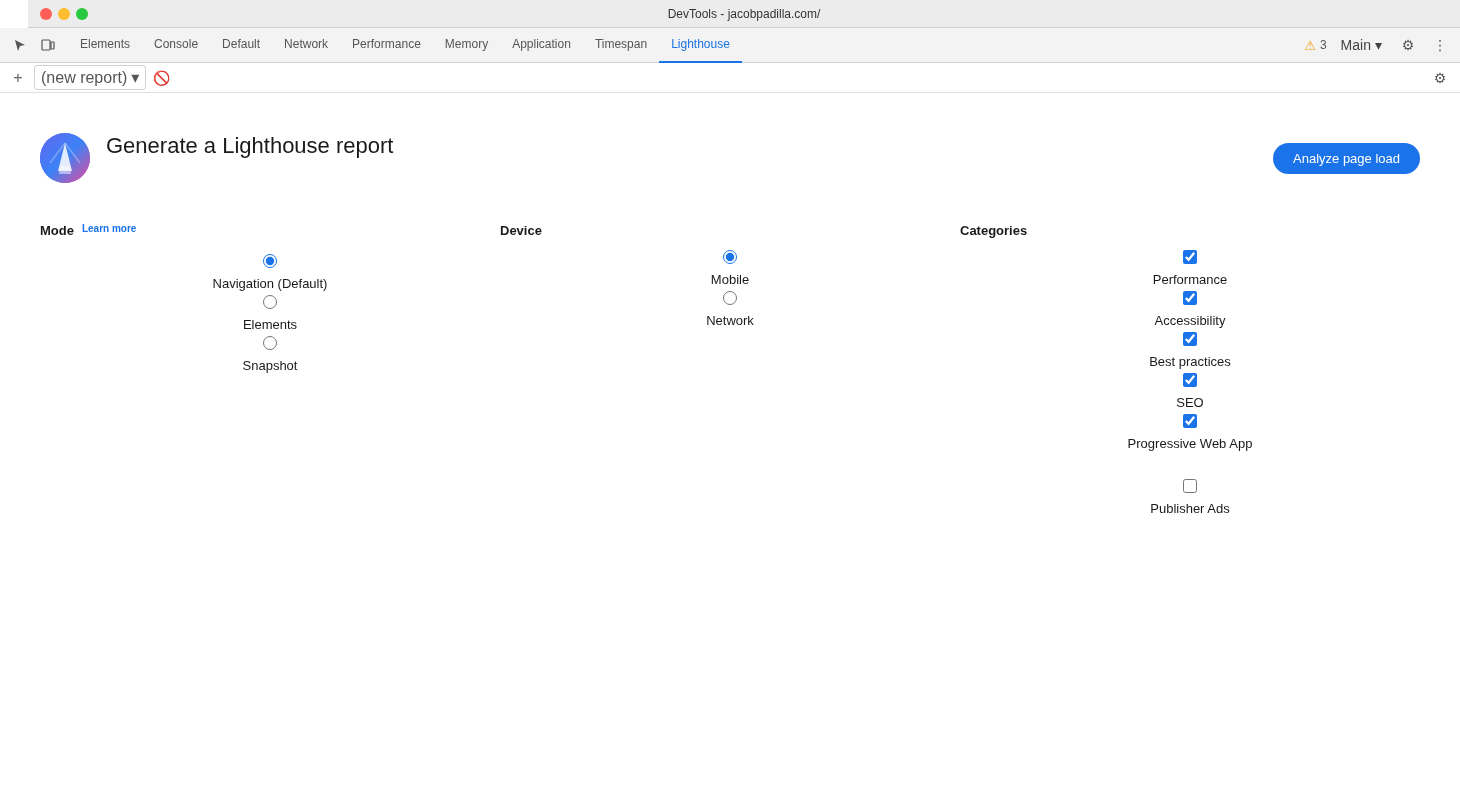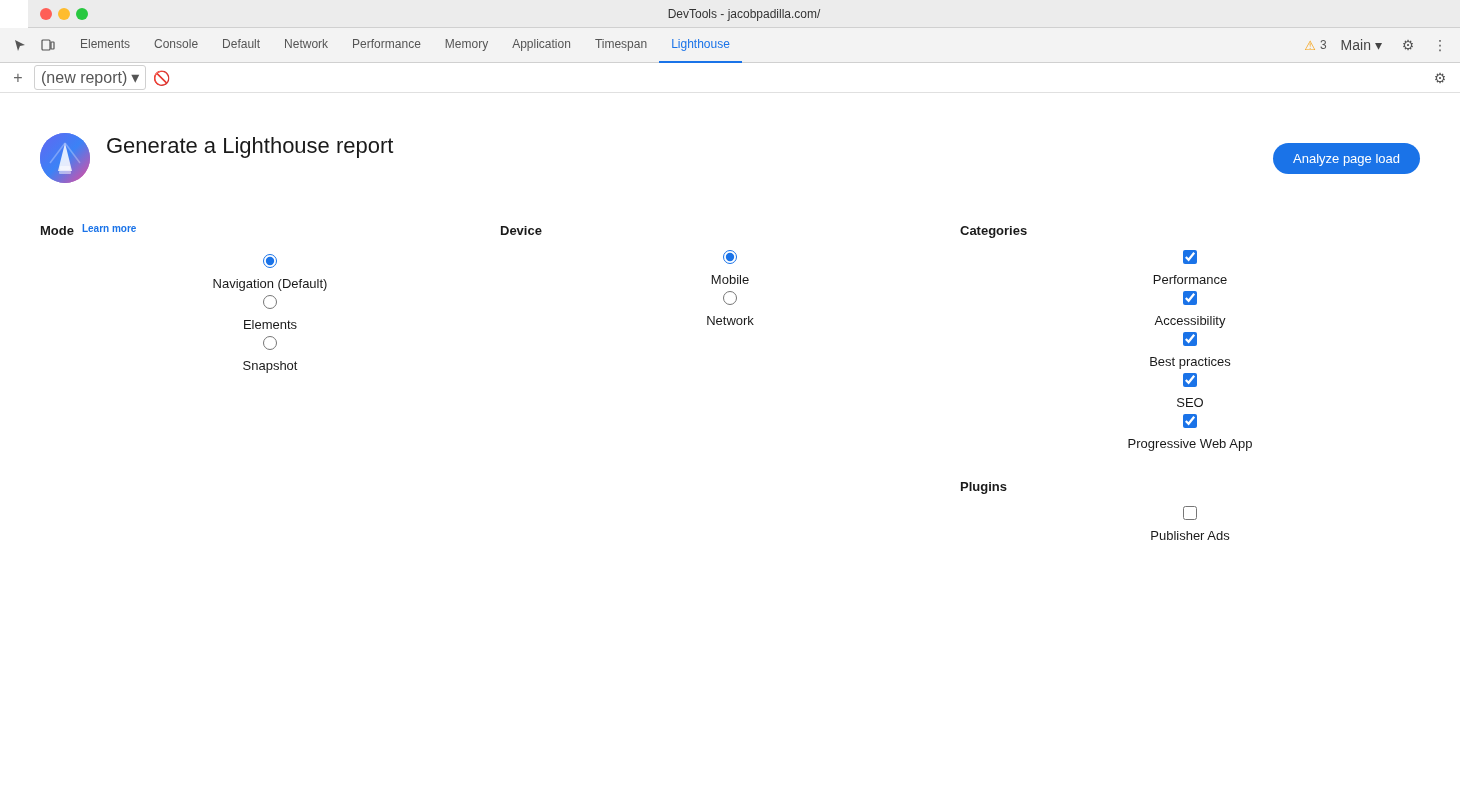--- a/index.html
+++ b/index.html
@@ -438,21 +438,20 @@
       <label class="checkbox-option">
         <input type="checkbox" checked="" style="">
         <span>SEO</span>
       </label>
       <label class="checkbox-option">
         <input type="checkbox" checked="" style="">
         <span>Progressive Web App</span>
       </label>
 
       <div class="plugins-section">
-        <h3>Plugins</h3>
         <label class="checkbox-option">
           <input type="checkbox" style="">
           <span>Publisher Ads</span>
         </label>
       </div>
     </div>
   </div>
 </div>
 
 </body></html>

